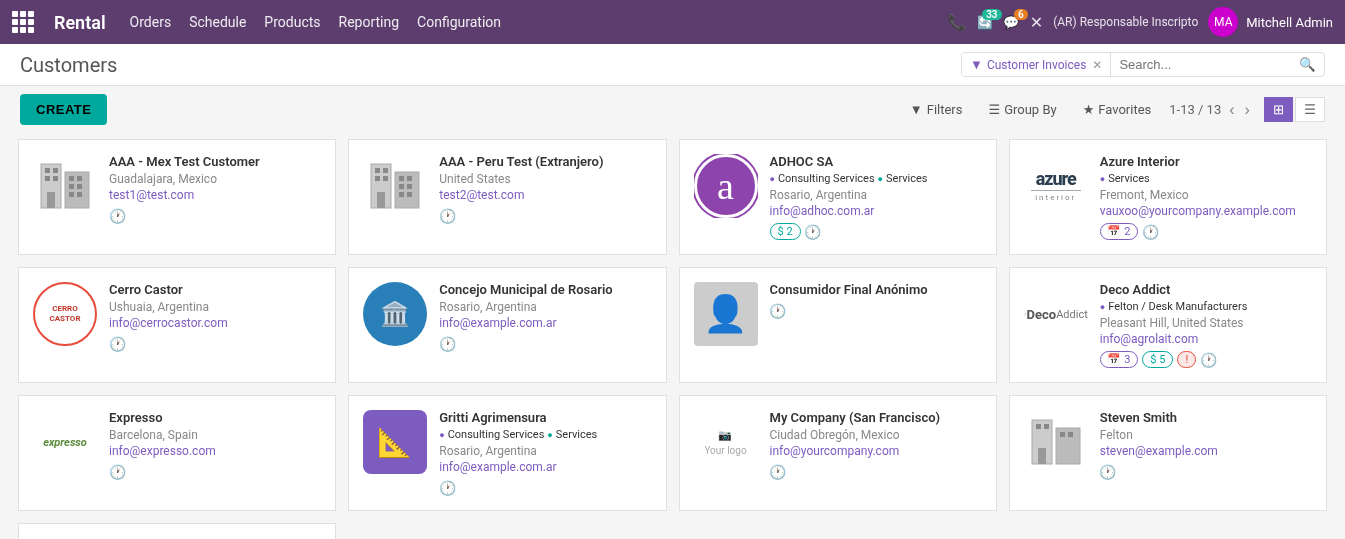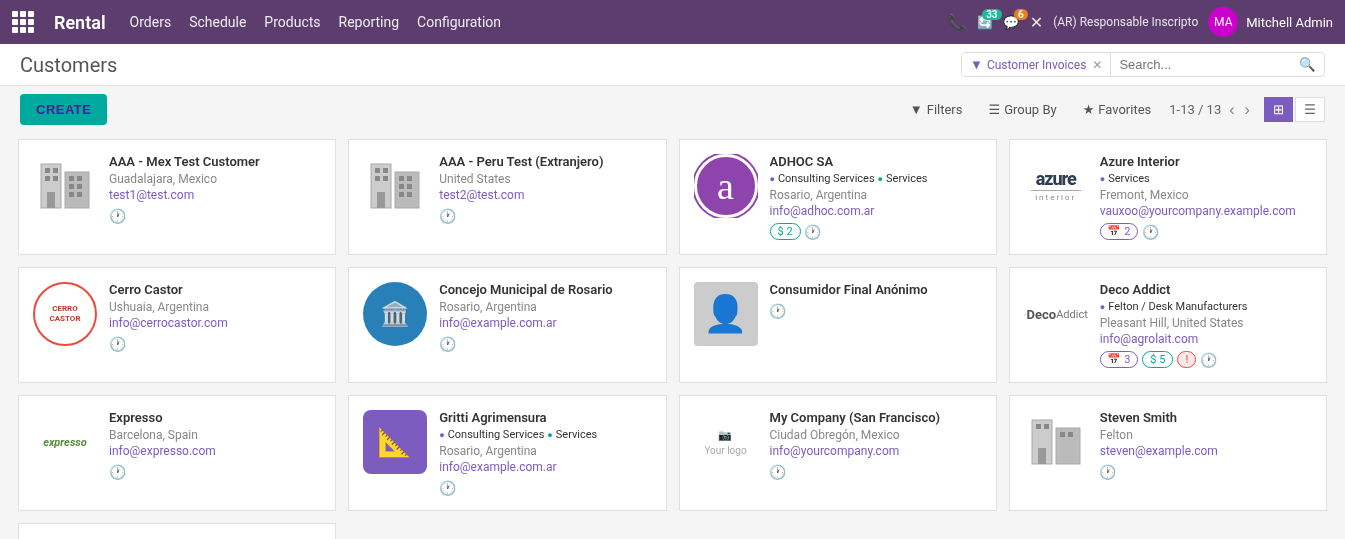--- a/index.html
+++ b/index.html
@@ -48,21 +48,21 @@
     
     .action-bar {
       padding: 8px 20px;
       display: flex;
       align-items: center;
       gap: 12px;
       background: #f5f5f5;
     }
     .btn-create {
       background: #00a99d;
-      color: #4c1d95;
+      color: #000000;
       border: none;
       padding: 8px 16px;
       border-radius: 4px;
       font-size: 13px;
       font-weight: 600;
       cursor: pointer;
       letter-spacing: 0.5px;
     }
     .spacer { flex: 1; }
     .filter-group { display: flex; align-items: center; gap: 14px; }

